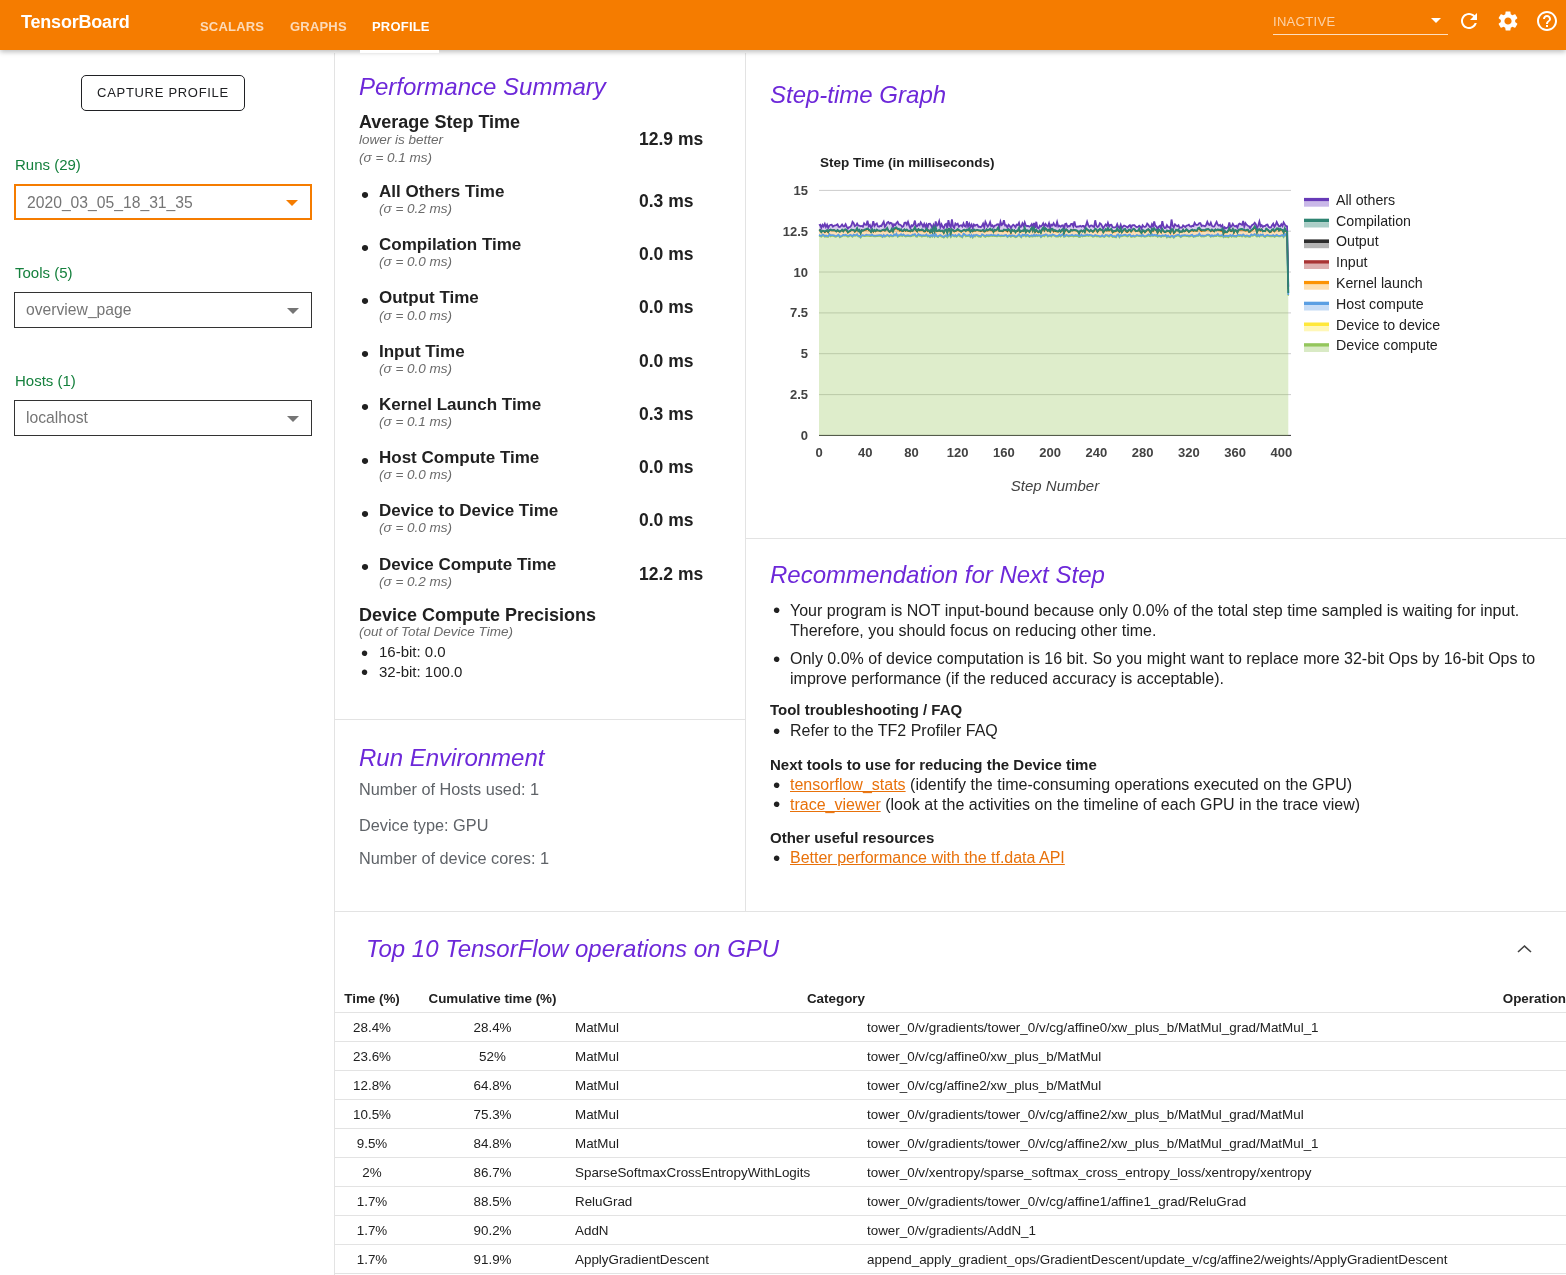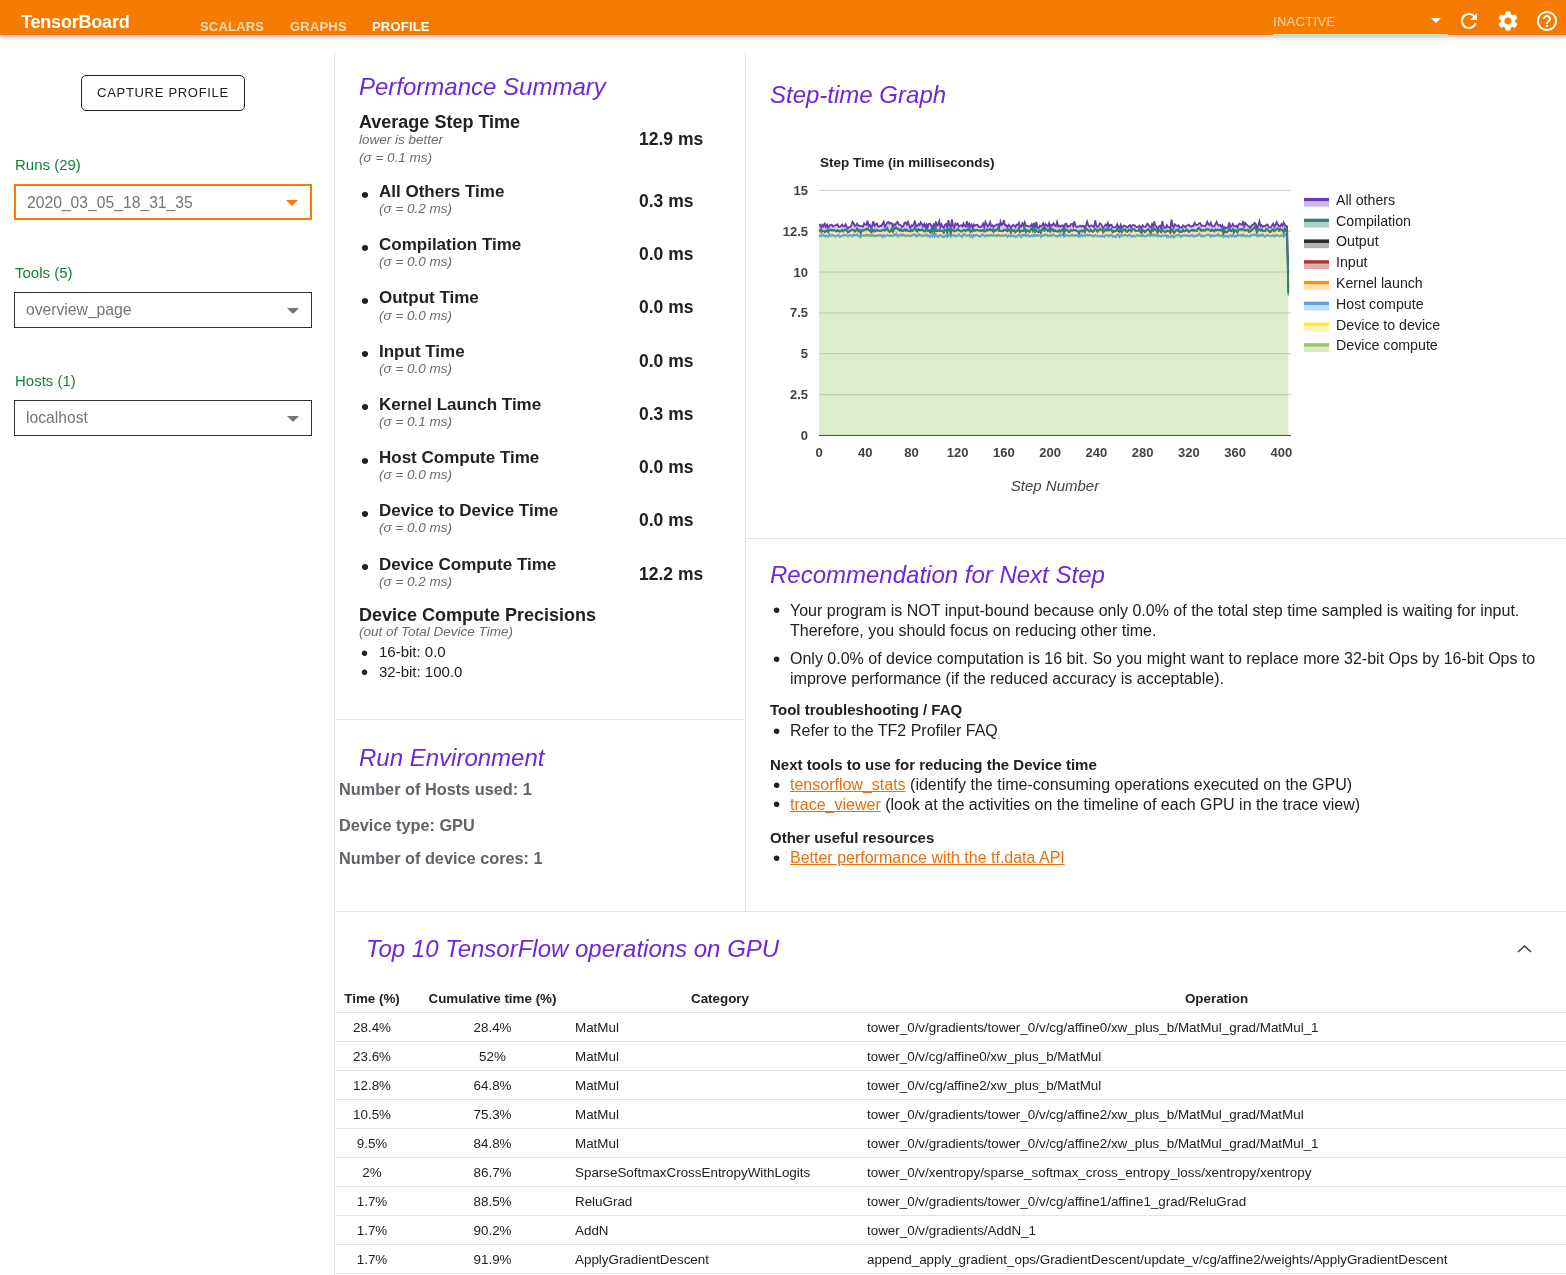--- a/index.html
+++ b/index.html
@@ -1,20 +1,20 @@
 <!DOCTYPE html>
 <html><head>
 <meta charset="utf-8">
 <style>
 * { box-sizing: border-box; margin: 0; padding: 0; }
 html,body { width:1566px; height:1275px; font-family:"Liberation Sans",sans-serif; background:#fff; color:#212121; overflow:hidden; }
 body { position:relative; }
 
 
-#toolbar { position:absolute; left:0; top:0; width:1566px; height:35px; background:#f57c00; box-shadow:0 2px 5px rgba(0,0,0,0.26); z-index:10; }
+#toolbar { position:absolute; left:0; top:0; width:1566px; height:50px; background:#f57c00; box-shadow:0 2px 5px rgba(0,0,0,0.26); z-index:10; }
 #tb-logo { position:absolute; left:21px; top:12px; font-size:18px; font-weight:bold; color:#fff; letter-spacing:-0.2px; }
 .tab { position:absolute; top:0; height:53px; line-height:53px; font-size:13px; font-weight:bold; letter-spacing:0.2px; color:rgba(255,255,255,0.72); }
 .tab.active { color:#fff; }
 #tab-underline { position:absolute; left:360px; top:50px; width:79px; height:3px; background:#fff; }
 #inactive { position:absolute; left:1273px; top:13.5px; font-size:13px; color:rgba(255,255,255,0.65); letter-spacing:0.3px; }
 #inactive-line { position:absolute; left:1273px; top:34px; width:175px; height:1px; background:rgba(255,255,255,0.75); }
 #inactive-arrow { position:absolute; left:1431px; top:18px; width:0; height:0; border-left:5px solid transparent; border-right:5px solid transparent; border-top:5px solid #fff; }
 .tbicon { position:absolute; top:9px; width:24px; height:24px; fill:#fff; }
 
 
@@ -35,36 +35,36 @@
 .ps-head { position:absolute; left:359px; font-size:18px; font-weight:bold; white-space:nowrap; }
 .ps-it { position:absolute; left:359px; font-size:13.5px; font-style:italic; color:#6b6b6b; white-space:nowrap; }
 .ps-bullet-title { position:absolute; left:379px; font-size:17px; font-weight:bold; white-space:nowrap; }
 .ps-bullet-title:before { content:"\2022"; position:absolute; left:-18px; font-weight:normal; font-size:1.35em; top:-0.06em; }
 .ps-sig { position:absolute; left:379px; font-size:13.5px; font-style:italic; color:#6b6b6b; white-space:nowrap; }
 .ps-val { position:absolute; left:639px; font-size:17.5px; font-weight:bold; white-space:nowrap; }
 .ps-prec { position:absolute; left:379px; font-size:15px; white-space:nowrap; }
 .ps-prec:before { content:"\2022"; position:absolute; left:-18px; font-size:1.35em; top:-0.06em; }
 
 
-.re-line { position:absolute; left:339px; font-size:16.3px; color:#5f6368; white-space:nowrap;font-weight:bold; }
+.re-line { position:absolute; left:359px; font-size:16.3px; color:#5f6368; white-space:nowrap; }
 
 
 .rc-li { position:absolute; left:790px; font-size:16px; color:#212121; line-height:19.8px; white-space:nowrap; }
 .rc-li:before { content:"\2022"; position:absolute; left:-17px; font-size:1.3em; top:-0.02em; }
 .rc-bold { position:absolute; left:770px; font-size:15px; font-weight:bold; white-space:nowrap; }
 a.orange { color:#e8710a; text-decoration:underline; }
 
 
 .trow { position:absolute; left:334px; width:1232px; font-size:13.4px; color:#212121; }
 .c1 { position:absolute; left:0; width:76px; text-align:center; }
 .c2 { position:absolute; left:76px; width:165px; text-align:center; }
 .c3 { position:absolute; left:241px; width:290px; text-align:left; }
 .c4 { position:absolute; left:533px; width:699px; text-align:left; }
 .thead { font-weight:bold; }
-.thead .c3, .thead .c4 { text-align:center; }
+.thead .c3, .thead .c4 { text-align:right; }
 </style>
 </head>
 <body>
 
 <div id="toolbar">
   <div id="tb-logo">TensorBoard</div>
   <div class="tab" style="left:200px;">SCALARS</div>
   <div class="tab" style="left:290px;">GRAPHS</div>
   <div class="tab active" style="left:372px;">PROFILE</div>
   <div id="tab-underline"></div>

